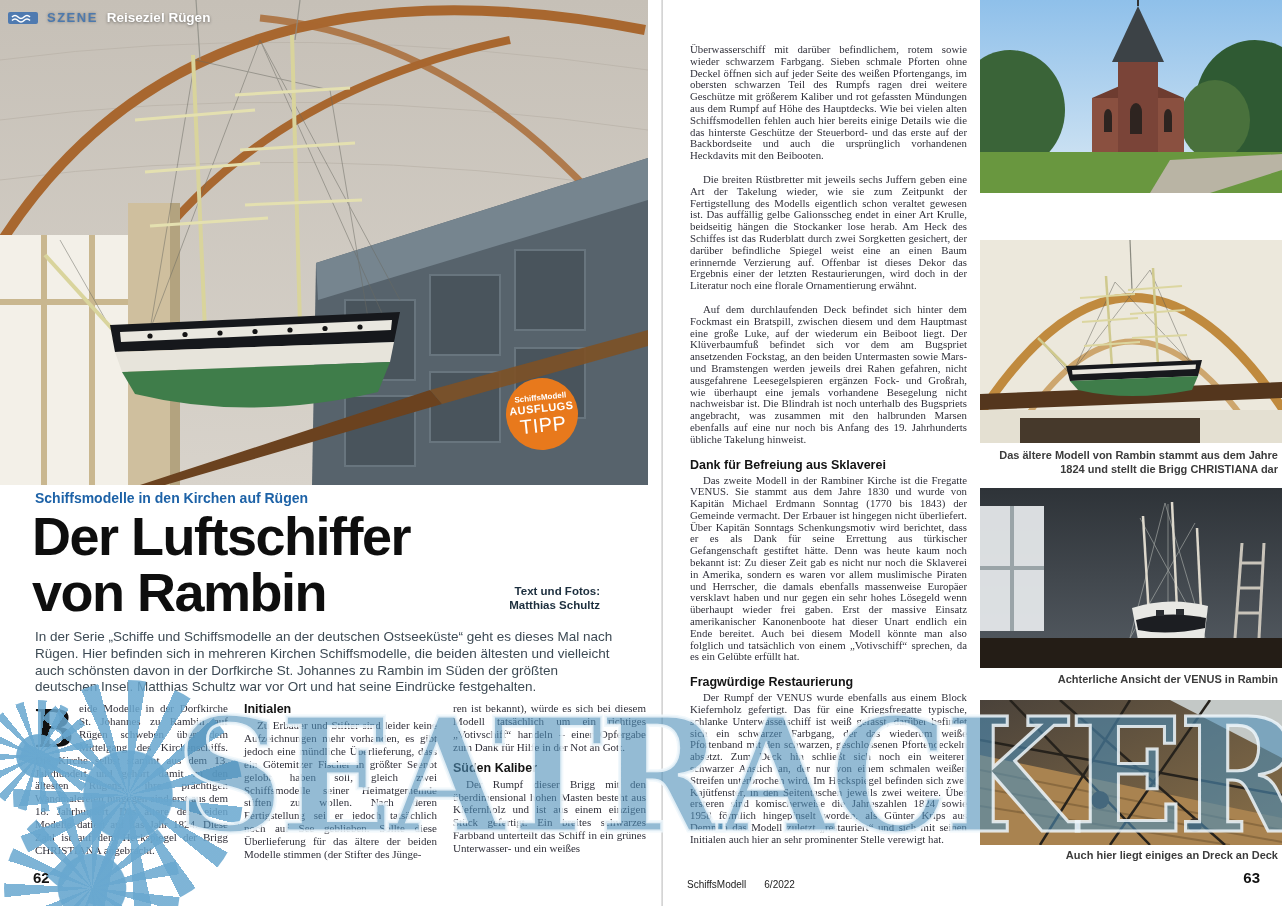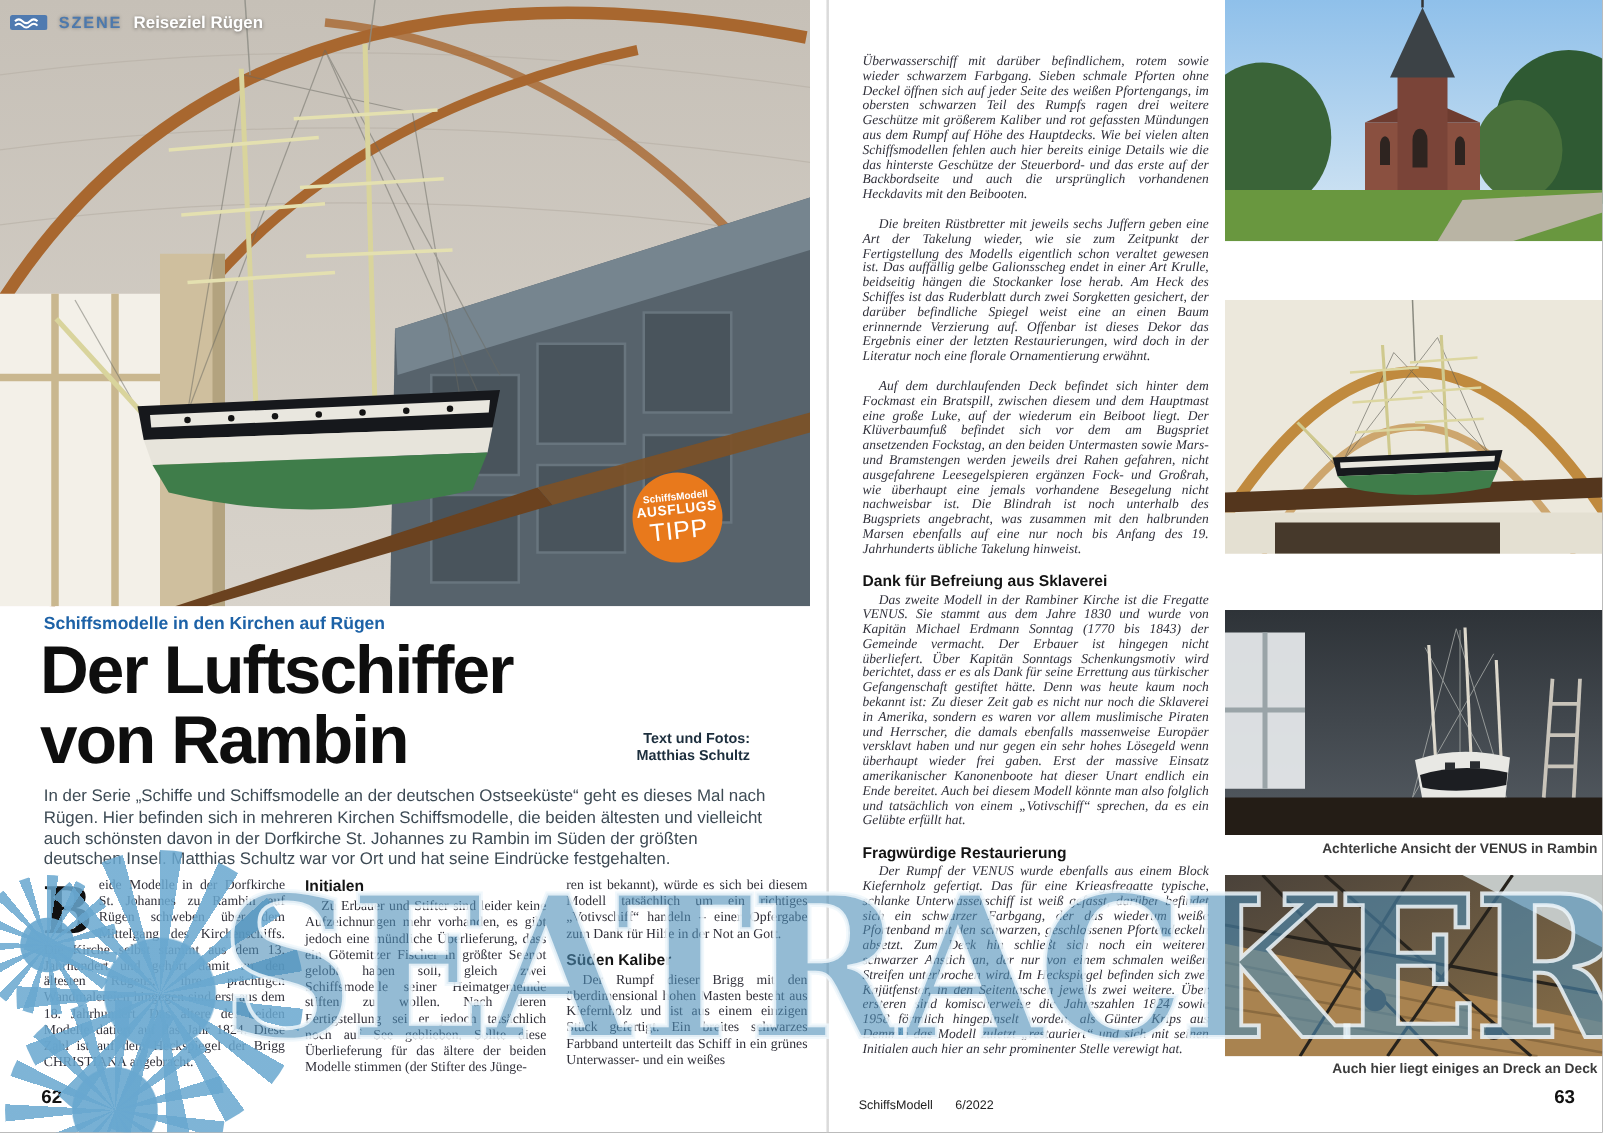--- a/index.html
+++ b/index.html
@@ -35,21 +35,21 @@
   .col .ind,.rcol .ind{text-indent:13px;}
   .dropcap{float:left;font-family:"Liberation Serif",serif;font-weight:bold;font-size:57px;
        line-height:45px;padding:3px 6px 0 0;color:#101010;}
   .mt{margin-top:7px !important;}
   
   .fold{position:absolute;left:661px;top:0;width:2px;height:906px;
         background:linear-gradient(to right,#e6e6e6,#cfcfcf);}
   
   .rcol{position:absolute;left:690px;top:44px;width:277px;font-family:"Liberation Serif",serif;
         font-size:10.8px;line-height:11.8px;text-align:justify;color:#30303a;}
-  .rcol p{margin:0 0 12px 0;font-style:italic;}
+  .rcol p{margin:0 0 12px 0;}
   .rcol h3{margin:2px 0 3px 0;}
   
   .fig{position:absolute;left:980px;width:302px;}
   .fig svg{display:block;}
   .cap{position:absolute;left:980px;width:298px;text-align:right;font-size:11px;font-weight:bold;
        color:#3c3c3c;line-height:14px;}
   
   .pn-left{position:absolute;left:33px;top:869px;font-size:15px;font-weight:bold;color:#111;}
   .pn-right{position:absolute;right:22px;top:869px;font-size:15px;font-weight:bold;color:#111;}
   .mag-footer{position:absolute;left:687px;top:879px;font-size:10px;color:#222;}
@@ -261,20 +261,21 @@
         <line x1="104" y1="106" x2="160" y2="102"></line>
           <line x1="148" y1="50" x2="202" y2="46"></line>
         <line x1="150" y1="74" x2="205" y2="70"></line>
           <line x1="152" y1="98" x2="207" y2="95"></line>
       </g>
       <path d="M86,126 L222,120 L218,136 L90,141 Z" fill="#17191d"></path>
       <path d="M92,130 L216,124.5 L215.5,129 L92.5,134.5 Z" fill="#e9e7df"></path>
       <path d="M90,141 L218,136 L212,150 Q150,162 98,150 Z" fill="#3f7d4a"></path>
     </svg>
   </div>
+  <div class="cap" style="top:448px;">Das ältere Modell von Rambin stammt aus dem Jahre 1824 und stellt die Brigg CHRISTIANA dar</div>
 
   <div class="fig" style="top:488px;">
     <svg width="302" height="180" viewBox="0 0 302 180">
       <defs>
           <linearGradient id="dk" x1="0" y1="0" x2="0" y2="1">
         <stop offset="0" stop-color="#2e3338"></stop>
             <stop offset="1" stop-color="#555c63"></stop>
           </linearGradient>
         </defs>
       <rect width="302" height="180" fill="url(#dk)"></rect>

